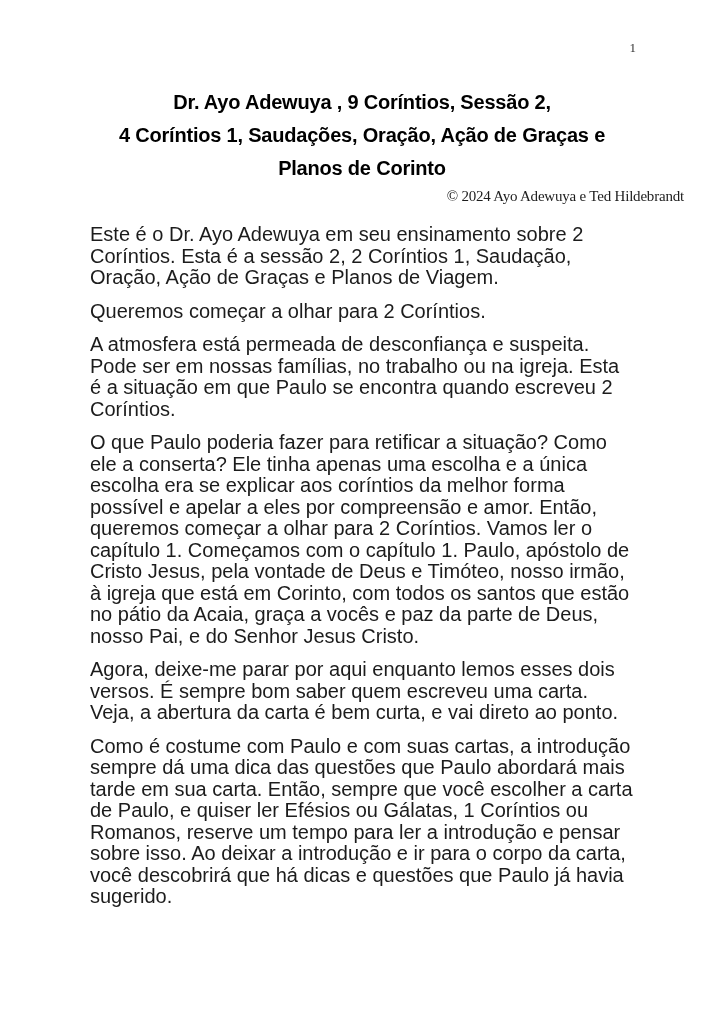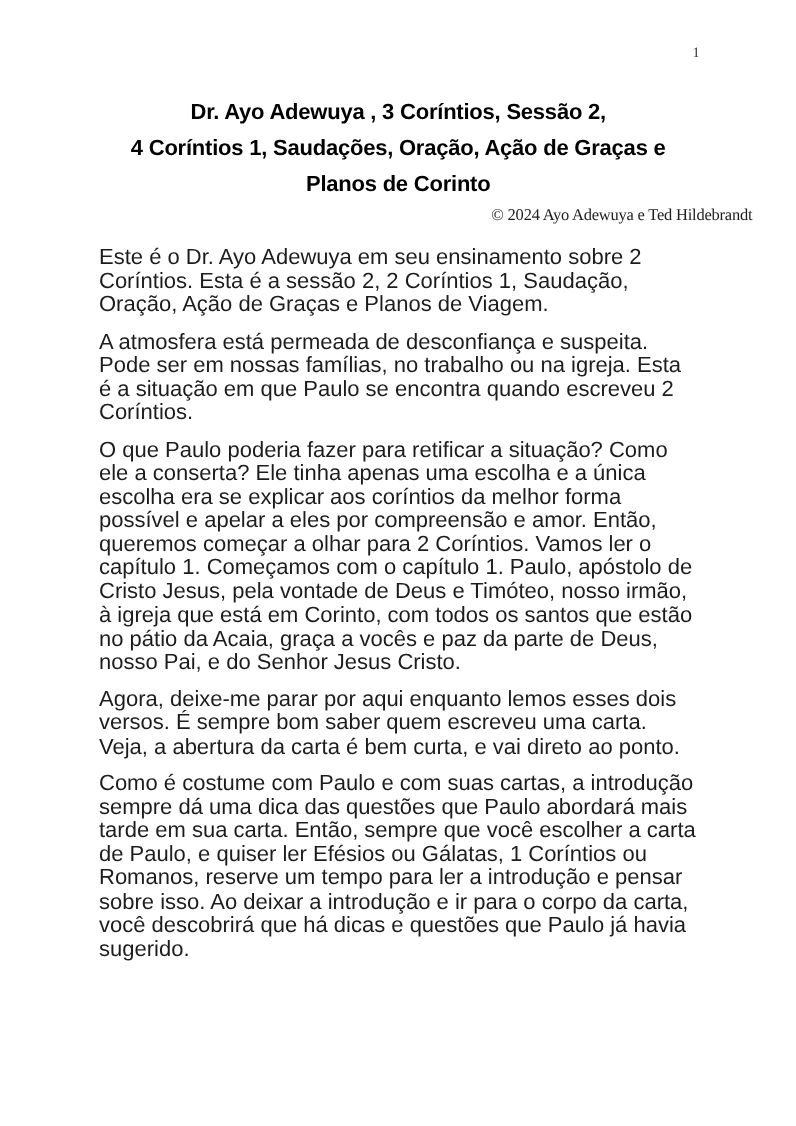--- a/index.html
+++ b/index.html
@@ -57,27 +57,28 @@
   }
 </style>
 </head>
 <body>
 
 <div class="page">
 
   <div class="page-number">1</div>
 
   <h1 class="title-block">
-    <div>Dr. Ayo Adewuya , 3 Coríntios, Sessão 2,</div>
+    <div>Dr. Ayo Adewuya , 9 Coríntios, Sessão 2,</div>
     <div>4 Coríntios 1, Saudações, Oração, Ação de Graças e</div>
     <div>Planos de Corinto</div>
     <div class="copyright">© 2024 Ayo Adewuya e Ted Hildebrandt</div>
   </h1>
 
   <div class="content">
     <p>Este é o Dr. Ayo Adewuya em seu ensinamento sobre 2 Coríntios. Esta é a sessão 2, 2 Coríntios 1, Saudação, Oração, Ação de Graças e Planos de Viagem.</p>
+    <p>Queremos começar a olhar para 2 Coríntios.</p>
     <p>A atmosfera está permeada de desconfiança e suspeita. Pode ser em nossas famílias, no trabalho ou na igreja. Esta é a situação em que Paulo se encontra quando escreveu 2 Coríntios.</p>
     <p>O que Paulo poderia fazer para retificar a situação? Como ele a conserta? Ele tinha apenas uma escolha e a única escolha era se explicar aos coríntios da melhor forma possível e apelar a eles por compreensão e amor. Então, queremos começar a olhar para 2 Coríntios. Vamos ler o capítulo 1. Começamos com o capítulo 1. Paulo, apóstolo de Cristo Jesus, pela vontade de Deus e Timóteo, nosso irmão, à igreja que está em Corinto, com todos os santos que estão no pátio da Acaia, graça a vocês e paz da parte de Deus, nosso Pai, e do Senhor Jesus Cristo.</p>
     <p>Agora, deixe-me parar por aqui enquanto lemos esses dois versos. É sempre bom saber quem escreveu uma carta. Veja, a abertura da carta é bem curta, e vai direto ao ponto.</p>
     <p>Como é costume com Paulo e com suas cartas, a introdução sempre dá uma dica das questões que Paulo abordará mais tarde em sua carta. Então, sempre que você escolher a carta de Paulo, e quiser ler Efésios ou Gálatas, 1 Coríntios ou Romanos, reserve um tempo para ler a introdução e pensar sobre isso. Ao deixar a introdução e ir para o corpo da carta, você descobrirá que há dicas e questões que Paulo já havia sugerido.</p>
   </div>
 
 </div>
 
 </body></html>

